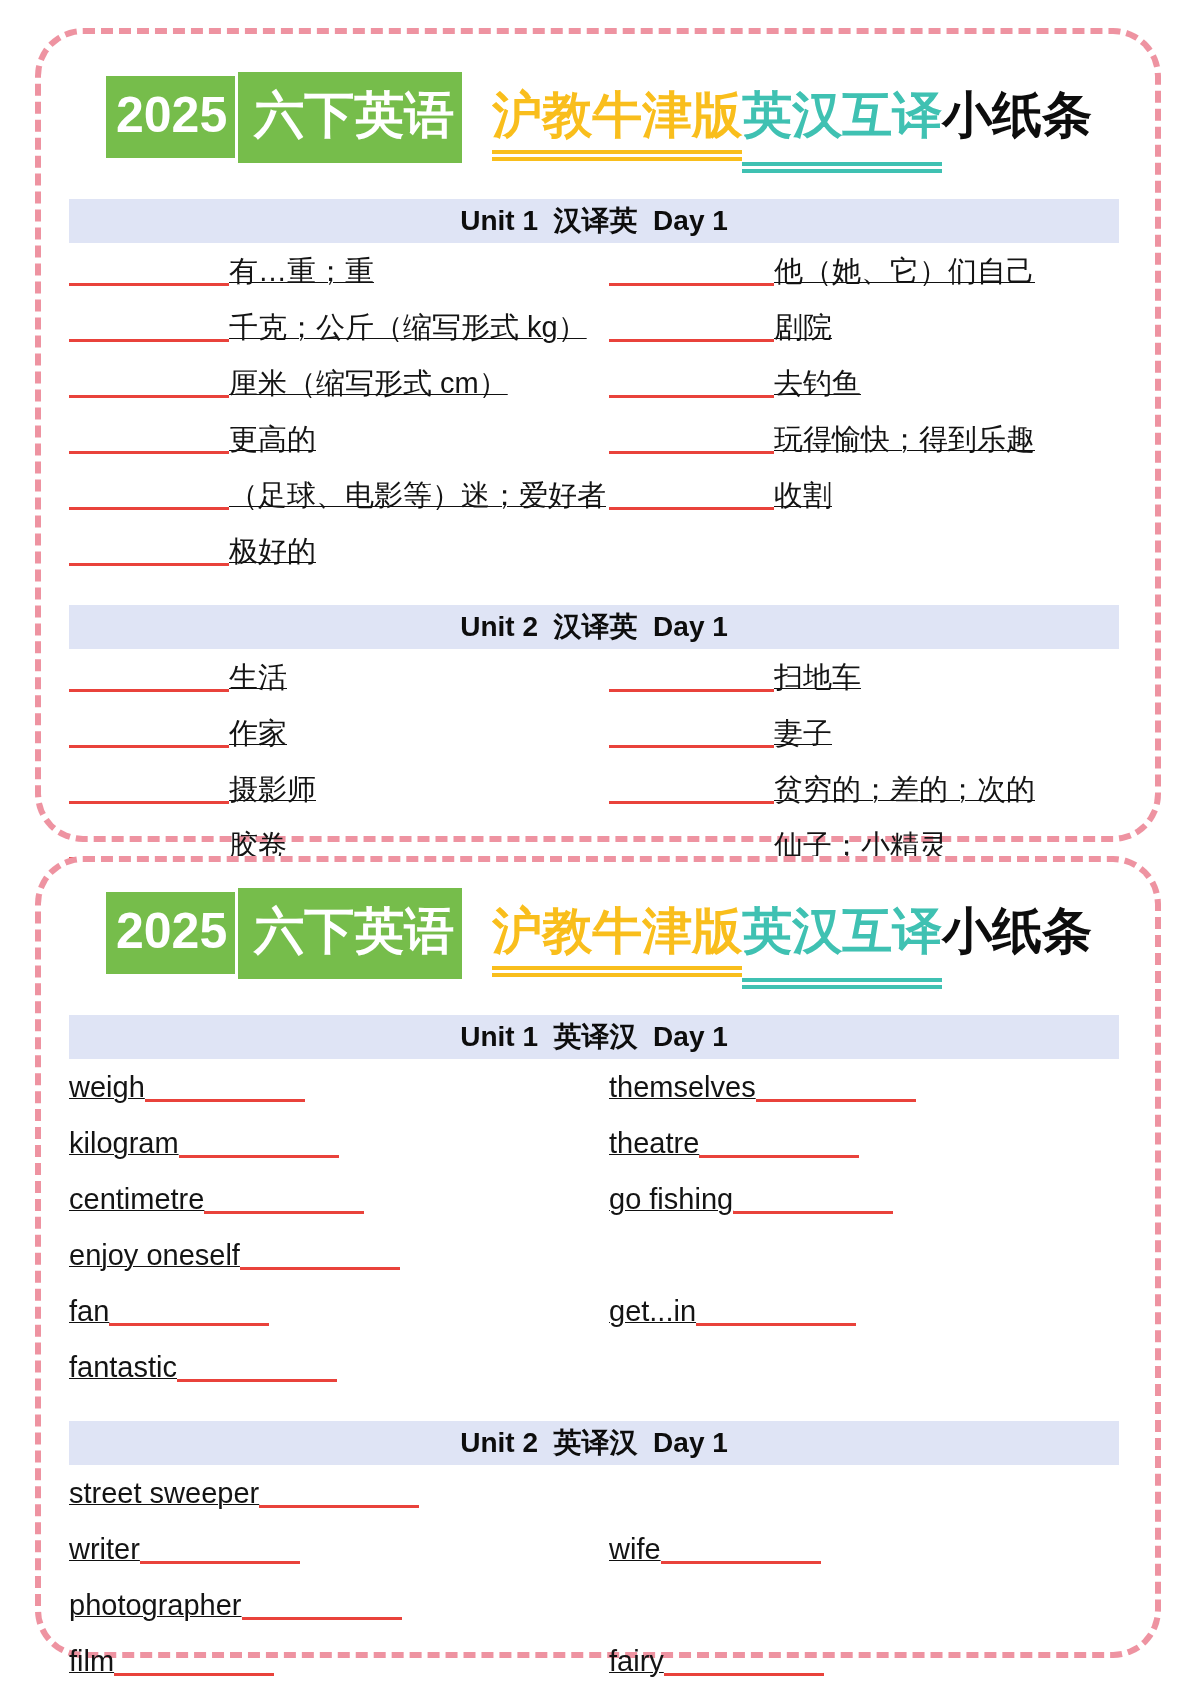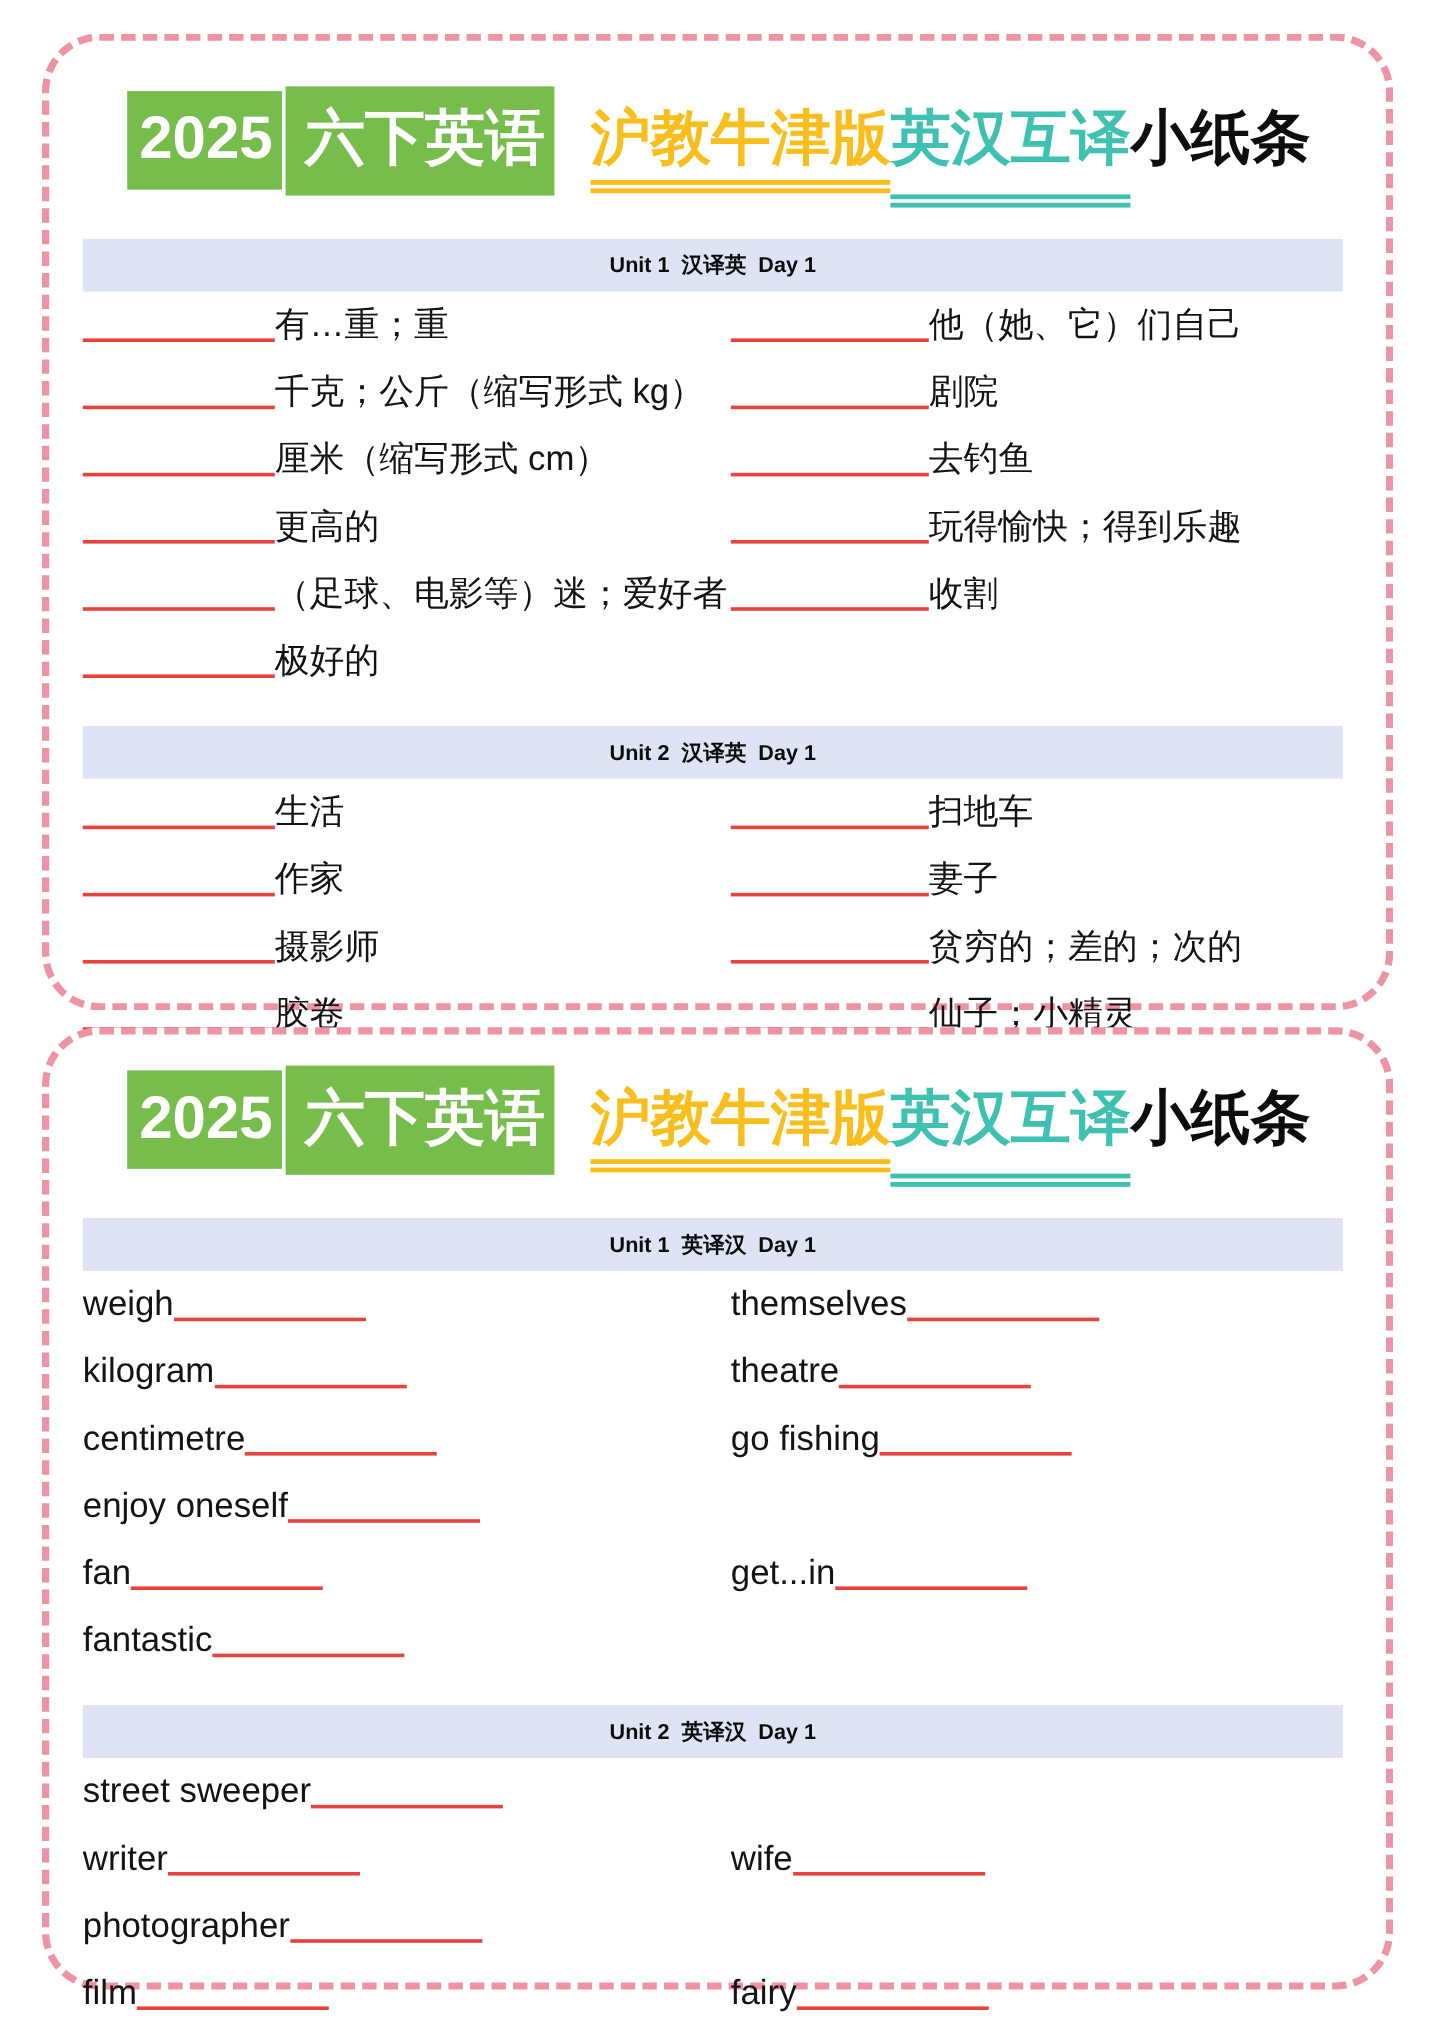--- a/index.html
+++ b/index.html
@@ -23,25 +23,25 @@
   .seg { display: inline-block; vertical-align: baseline; }
   .seg-green { background: var(--highlight_green, #76bd4b); color: #fff; padding: 10px 8px 14px 10px; }
   .seg-green.g2 { margin-left: 3px; padding-left: 16px; }
   .seg-yellow { color: var(--accent_yellow, #f9be1c); border-bottom: 11px double var(--accent_yellow, #f9be1c); padding-bottom: 1px; margin-left: 30px; }
   .seg-teal   { color: var(--accent_teal, #3fc1b2);  border-bottom: 11px double var(--accent_teal, #3fc1b2);  padding-bottom: 13px; }
   .seg-dark   { color: #0d0d0d; }
 
   .band {
     margin-top: 26px; height: 44px; line-height: 44px;
     background: var(--band_lavender, #dfe4f5);
-    text-align: center; font-size: 18px; font-weight: bold; white-space: pre; color: #0d0d0d;
+    text-align: center; font-size: 28px; font-weight: bold; white-space: pre; color: #0d0d0d;
   }
 
   .row { display: flex; height: 56px; }
-  .cell { width: 540px; line-height: 56px; white-space: nowrap; overflow: visible; }
+  .cell { width: 540px; line-height: 56px; white-space: nowrap; overflow: visible; text-decoration: underline; }
   .cell.r { width: auto; flex: 1; }
   .blank {
     display: inline-block; width: 160px;
     border-bottom: 3px solid var(--blank_red, #e9423b);
     position: relative; top: 5px;
   }
   .blank.w165 { width: 165px; }
   .lbl, .en { font-size: 29px; color: #141414; }
 </style>
 </head>

